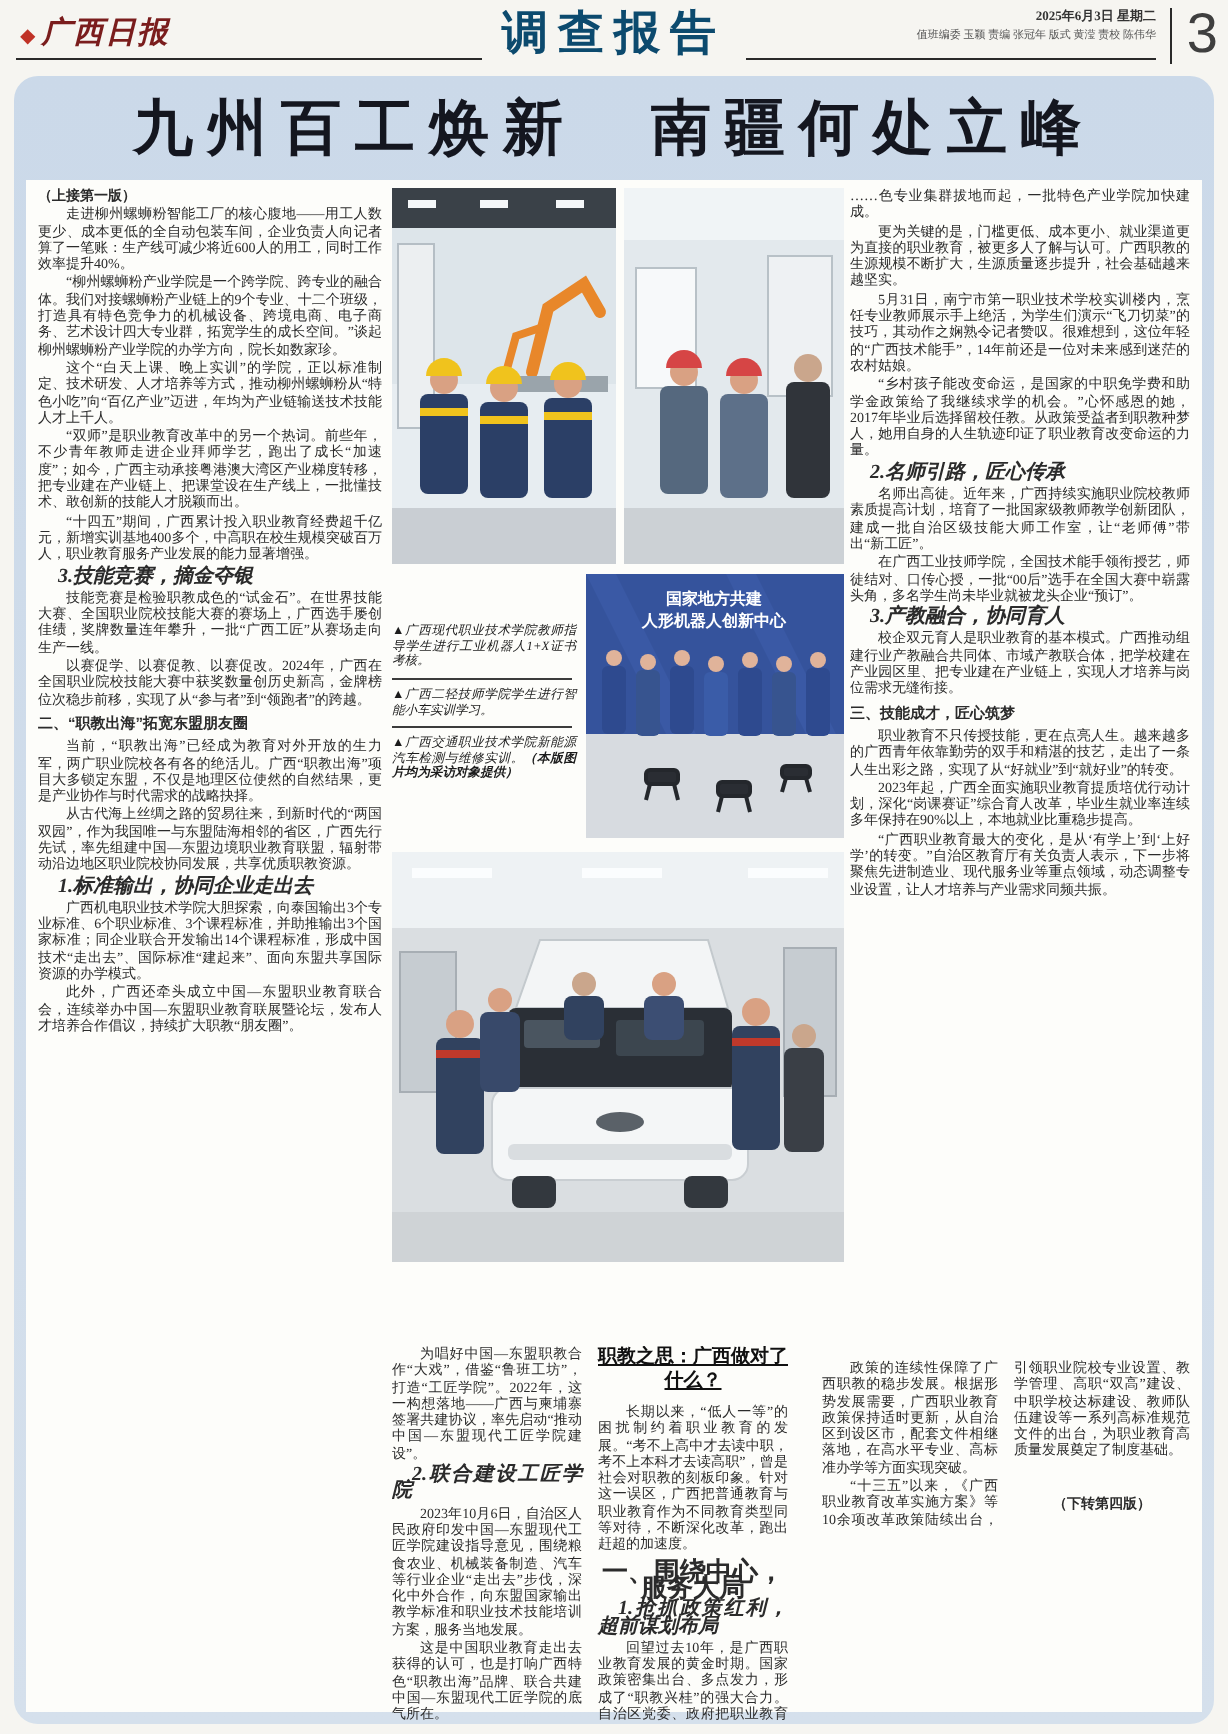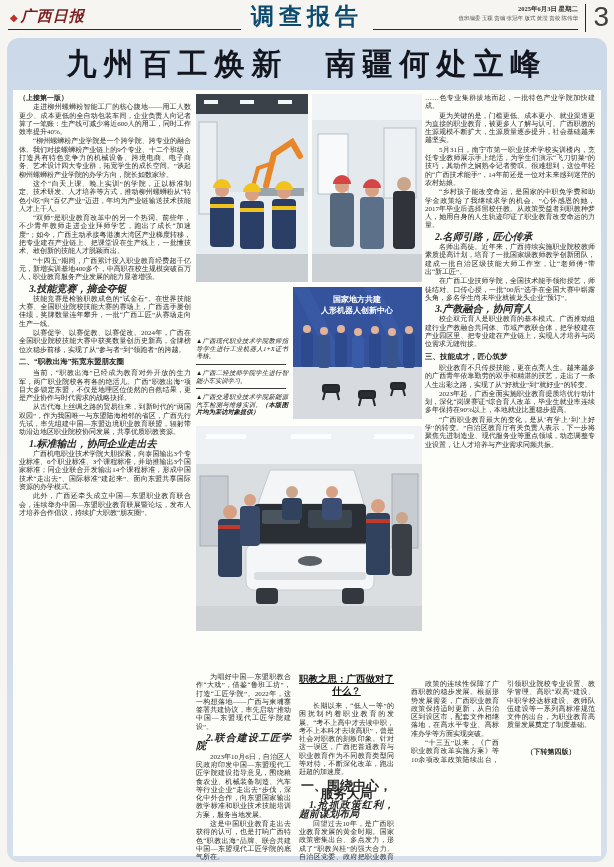--- a/index.html
+++ b/index.html
@@ -43,21 +43,21 @@
                 text-align:center;text-indent:0;font-family:"Liberation Sans",sans-serif;color:#111;text-decoration:underline;}
   .blk.jump{font-weight:bold;text-align:center;text-indent:0;margin-top:18px;}
   #col-left{left:6px;top:4px;width:172px;height:758px;}
   #col-right{left:412px;top:4px;width:170px;height:598px;}
   #band-left{left:183px;top:560px;width:198px;height:200px;column-count:2;column-gap:8px;margin-top:23px;}
   #band-right{left:398px;top:590px;width:184px;height:152px;column-count:2;column-gap:8px;}
   
   .photo-area{position:absolute;left:183px;top:4px;width:226px;}
   .photo-row{display:flex;gap:4px;}
   .ph{display:block;background:#dde4e9;}
-  .mid-row{display:flex;gap:5px;margin-top:5px;align-items:flex-end;}
+  .mid-row{display:flex;gap:5px;margin-top:5px;align-items:center;}
   .cap-col{width:92px;}
   .caption{font-size:6.3px;line-height:7.6px;font-style:italic;color:#1c1c1c;
            text-align:justify;margin:0 0 3px 0;}
   .caption .credit{font-weight:bold;font-style:italic;}
   .cap-rule{border-top:1px solid #3c3c3c;margin:4px 2px 4px 0;}
   .car-wrap{margin-top:7px;}
 </style>
 </head>
 <body>
 

